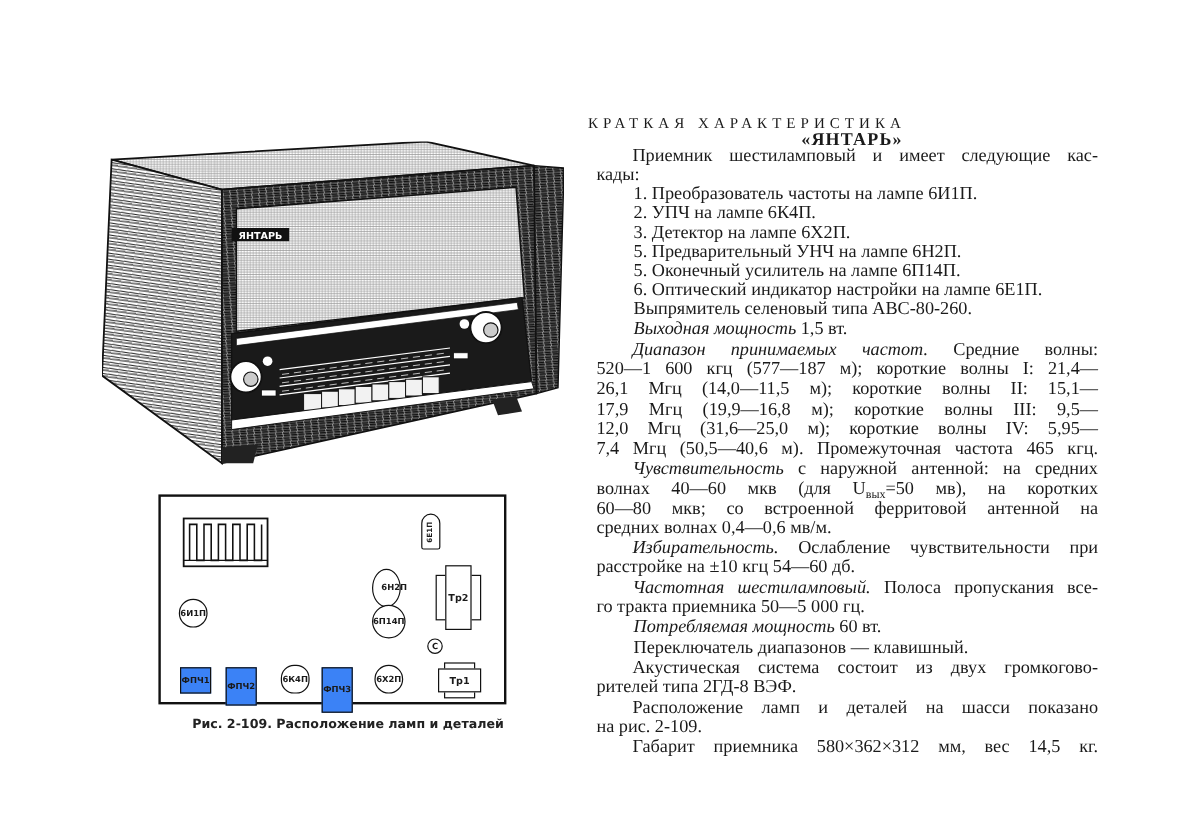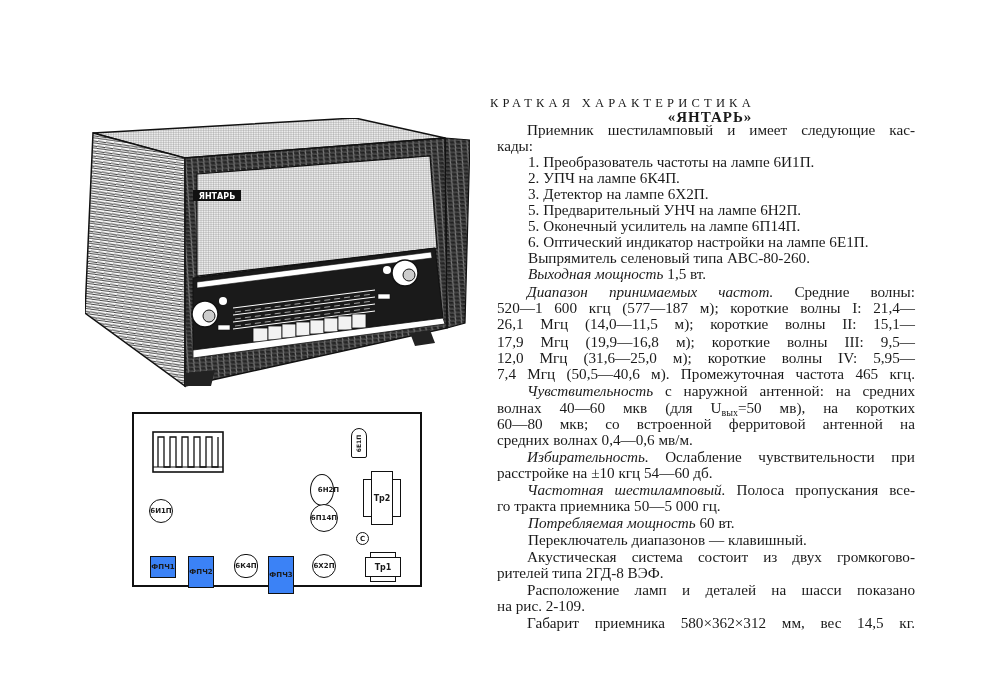--- a/index.html
+++ b/index.html
@@ -197,13 +197,14 @@
   <div class="filter" style="left:54px;top:142px;width:26px;height:32px;">ФПЧ2</div>
   <div class="filter" style="left:134px;top:142px;width:26px;height:38px;">ФПЧ3</div>
 
   <div class="abs" style="left:220px;top:138px;width:36px;height:30px;margin-left:11px;">
     <div style="position:absolute;left:5px;top:0;width:26px;height:30px;border:1.6px solid #111;box-sizing:border-box;background:#fff;"></div>
     <div style="position:absolute;left:0;top:5px;width:36px;height:20px;border:1.6px solid #111;box-sizing:border-box;background:#fff;display:flex;align-items:center;justify-content:center;font-family:'DejaVu Sans',sans-serif;font-weight:bold;font-size:8px;">Тр1</div>
   </div>
 </div>
 
 <div id="caption" class="abs">
+  <div>Рис. 2-109. Расположение ламп и деталей</div>
 </div>
 
 </body></html>

